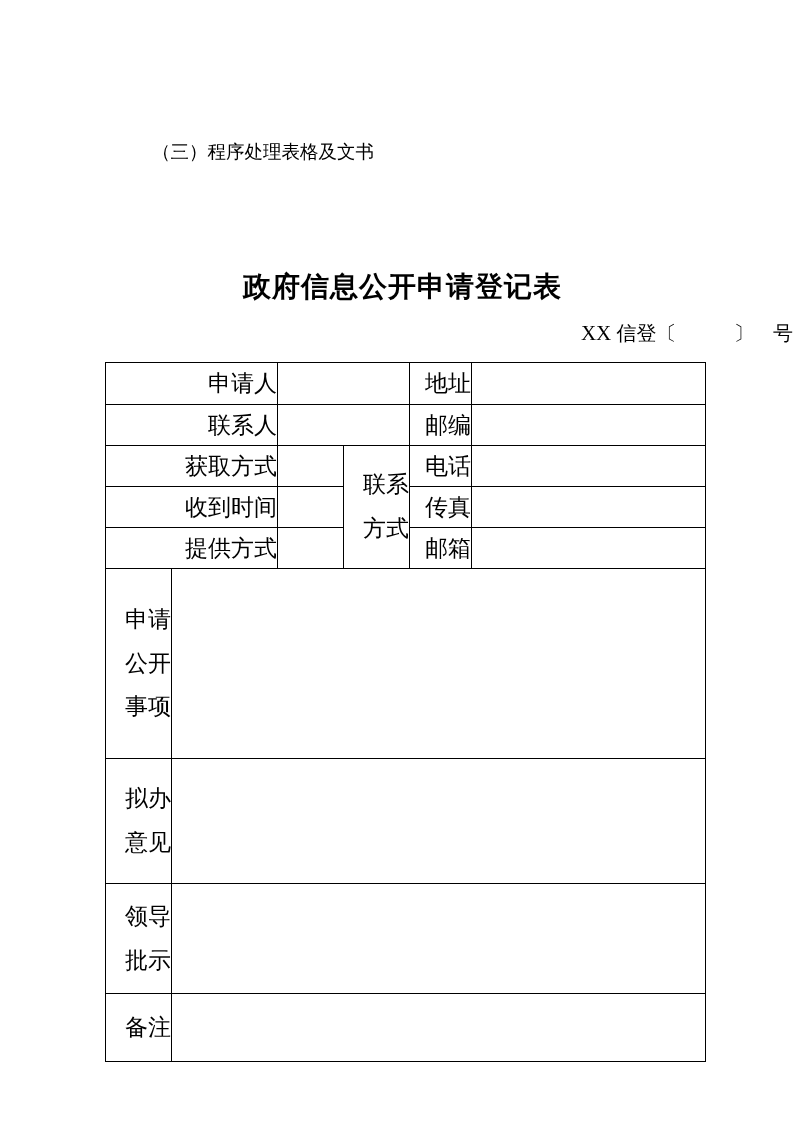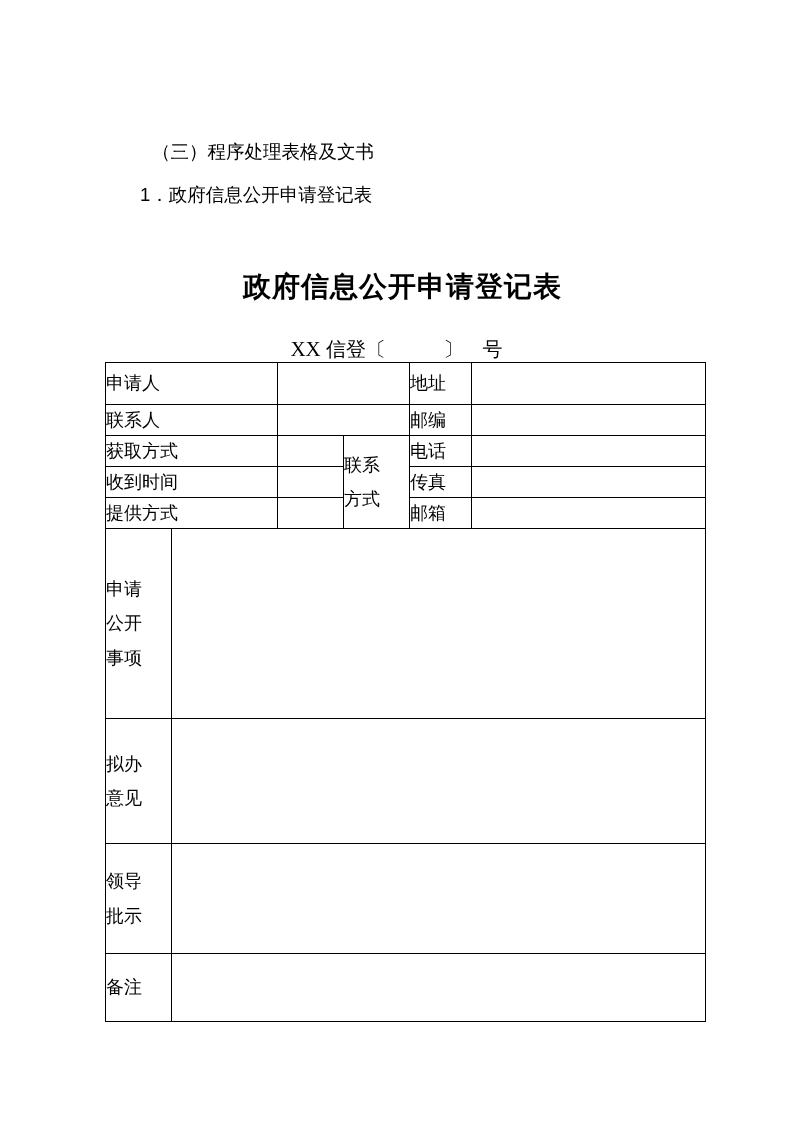--- a/index.html
+++ b/index.html
@@ -39,71 +39,70 @@
     text-align: center;
     font-size: 28px;
     font-weight: bold;
     letter-spacing: 1px;
     padding-left: 12px;
   }
   .doc-subtitle {
     position: absolute;
     left: 0;
     right: 0;
-    top: 336px;
-    text-align: center;
+    top: 320px;
+    text-align: right;
     font-size: 21px;
     font-family: "Liberation Serif", serif;
   }
   .doc-subtitle .cn {
     font-family: "Liberation Sans", sans-serif;
     font-size: 20px;
   }
 
   table.form {
     position: absolute;
     left: 105px;
     top: 362px;
     width: 600px;
     border-collapse: collapse;
     table-layout: fixed;
   }
   table.form td {
     border: 1.3px solid #000;
-    font-size: 18px;
+    font-size: 23px;
     padding: 0;
     vertical-align: middle;
-    text-align: left;
+    text-align: right;
   }
   td.label {
     text-align: center;
     font-size: 18px;
     line-height: 1.25;
   }
   td.tall-label {
     vertical-align: middle;
     text-align: center;
     font-size: 18px;
     line-height: 1.9;
   }
   td.blank {
     background: #fff;
   }
   .r1 { height: 42px; }
-  .r2 { height: 31px; }
+  .r2 { height: 41px; }
   .vlabel span { display: block; }
   .big-cell-label { line-height: 2.0; }
 </style>
 </head>
 <body>
 
 <div class="page">
 
   <div class="heading-line" id="heading-1">（三）程序处理表格及文书</div>
-  <div class="heading-line" id="heading-2">1．政府信息公开申请登记表</div>
 
   <div class="doc-title">政府信息公开申请登记表</div>
 
   <div class="doc-subtitle">
     <span>XX</span>
     <span class="cn">信登〔</span>
     <span style="display:inline-block;width:52px"></span><span class="cn">〕</span>
     <span style="display:inline-block;width:14px"></span><span class="cn">号</span>
   </div>
 

